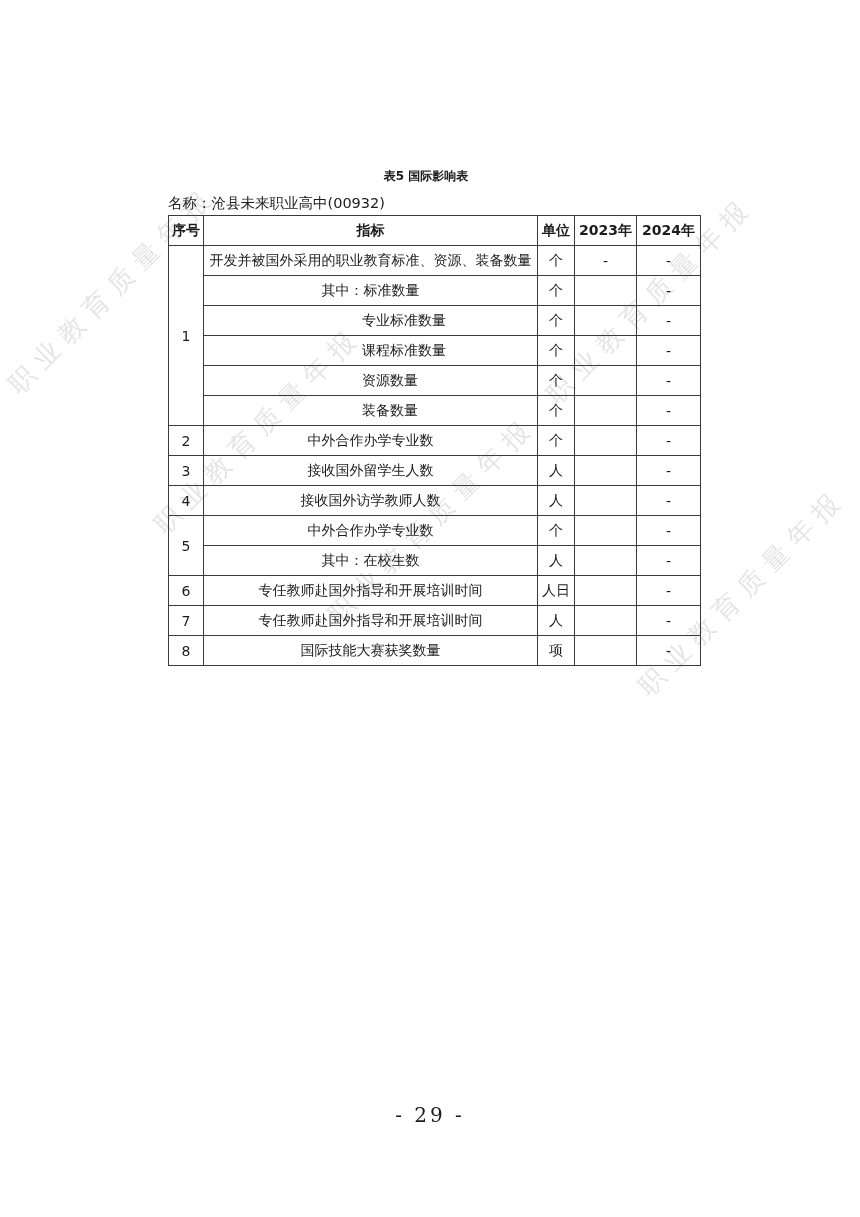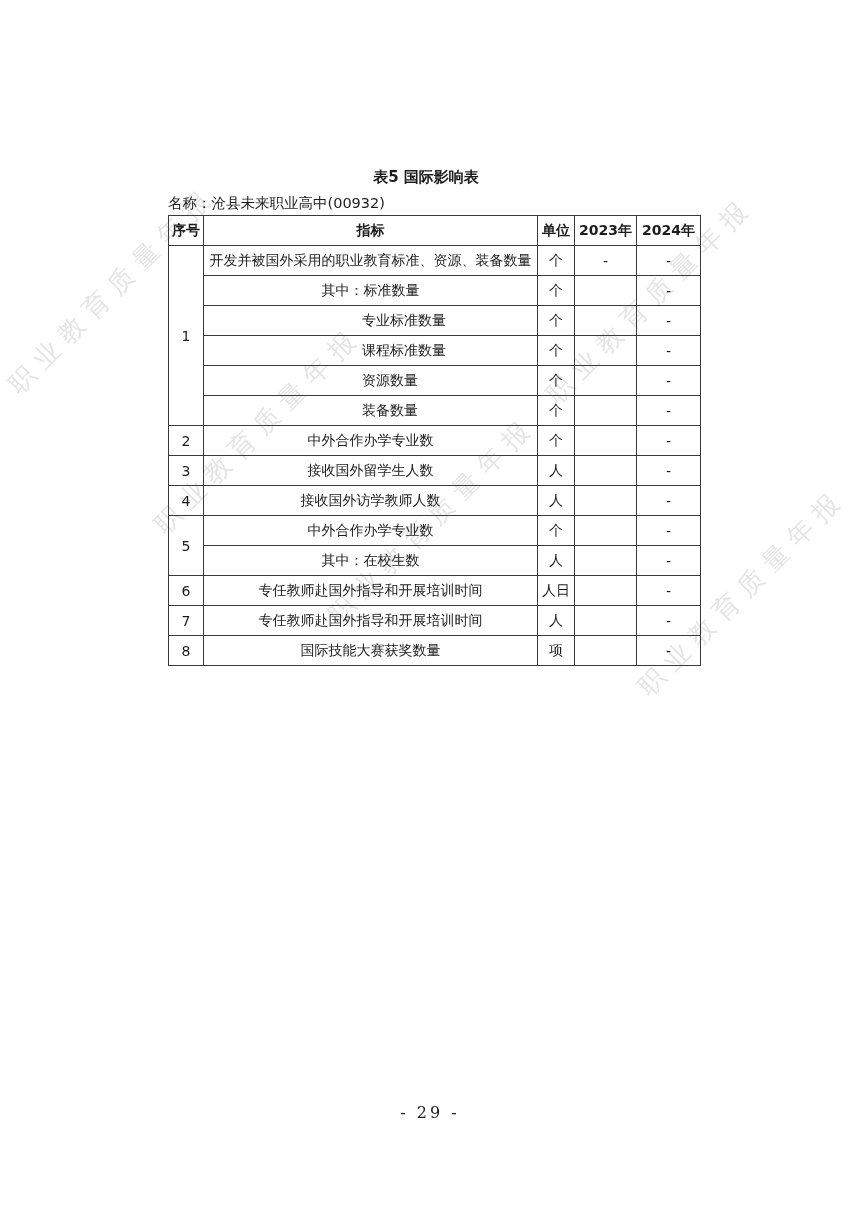--- a/index.html
+++ b/index.html
@@ -30,21 +30,21 @@
   .wm3 { left: 432px; top: 520px; }
   .wm4 { left: 742px; top: 592px; }
   .wm5 { left: 258px; top: 430px; }
 
   
   .doc-title {
     position: absolute;
     left: 0; right: 8px;
     top: 168px;
     text-align: center;
-    font-size: 15px;
+    font-size: 12px;
     font-weight: bold;
     z-index: 2;
   }
   .school-label {
     position: absolute;
     left: 168px;
     top: 194px;
     font-size: 14.5px;
     z-index: 2;
   }
@@ -78,21 +78,21 @@
   td.ind.lv1 { padding-left: 42px; }
   td.ind.lv2 { padding-left: 70px; }
 
   
   .page-number {
     position: absolute;
     left: 0; right: 0;
     top: 1103px;
     text-align: center;
     font-family: "DejaVu Serif", serif;
-    font-size: 16px;
+    font-size: 20px;
     letter-spacing: 3px;
     z-index: 2;
   }
 </style>
 </head>
 <body>
 
 <div class="page">
 
   <div class="wm wm1">职业教育质量年报</div>

